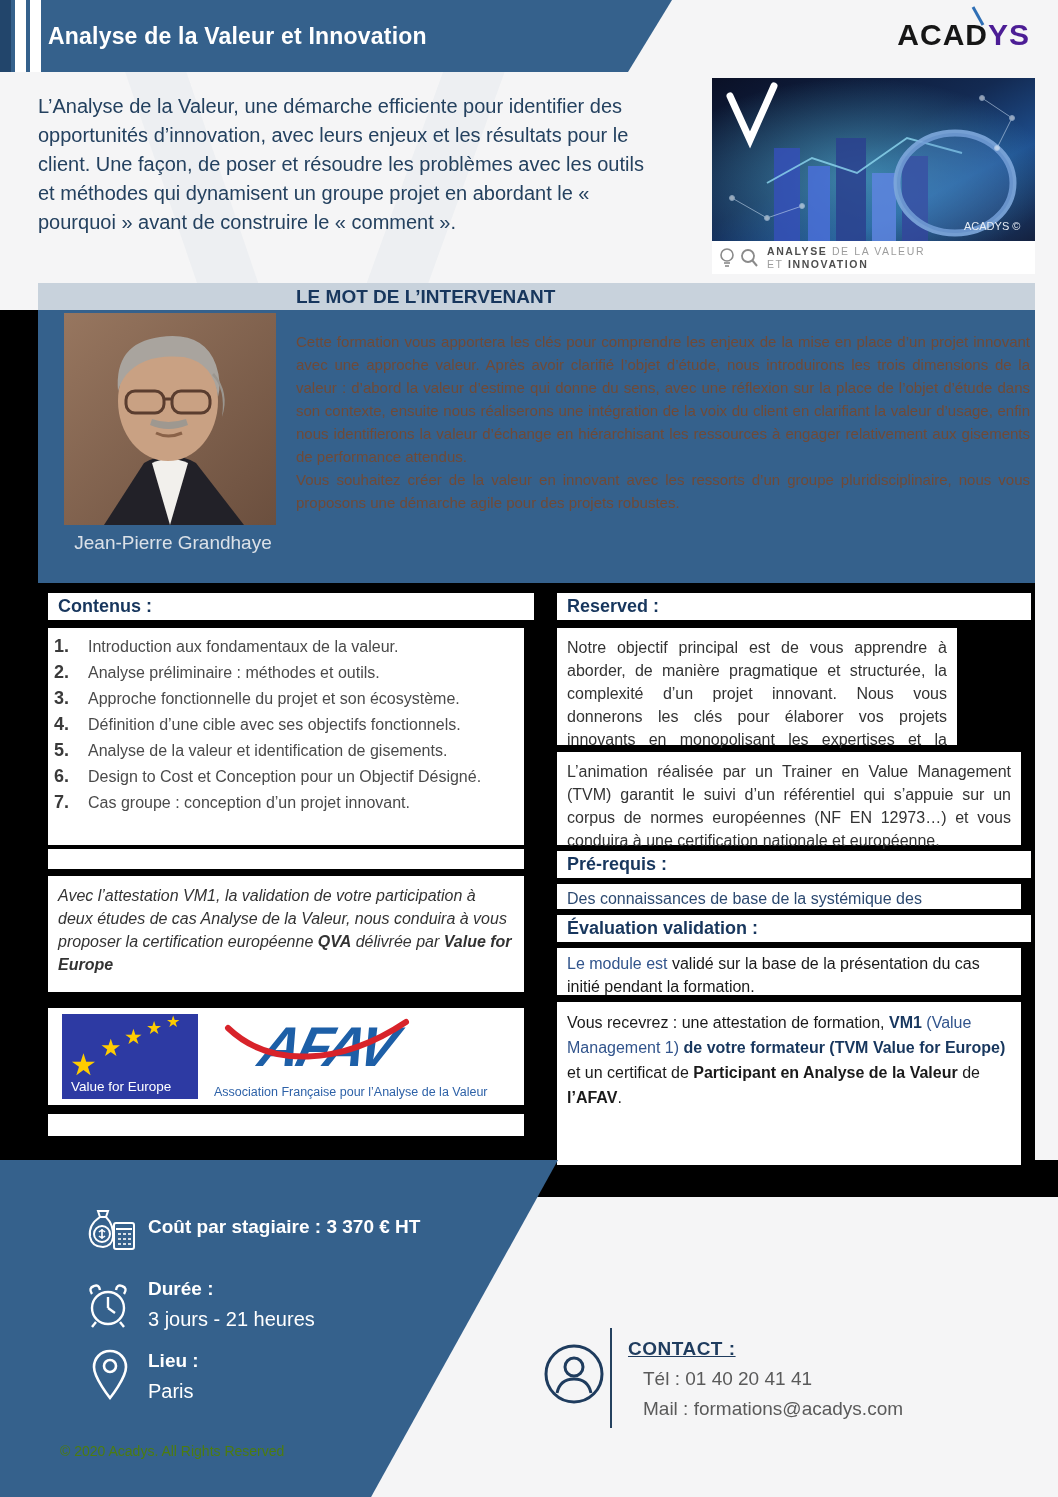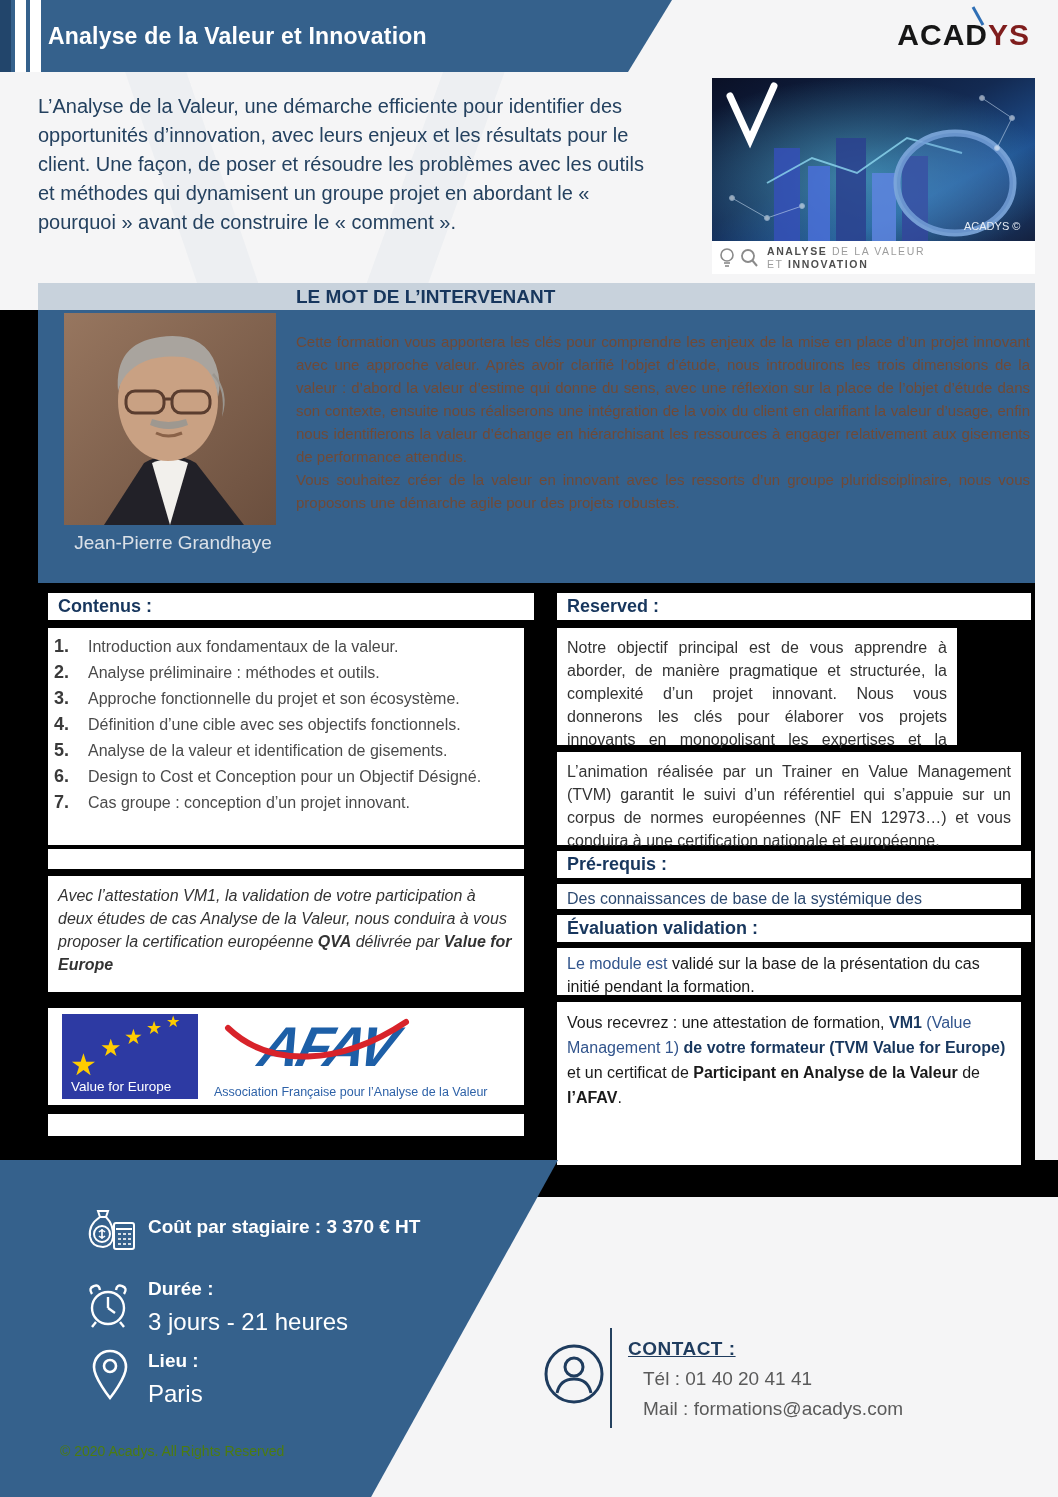--- a/index.html
+++ b/index.html
@@ -8,21 +8,21 @@
   .abs{position:absolute;}
   
   .banner{left:0;top:0;width:672px;height:72px;background:#35618c;
           clip-path:polygon(0 0,100% 0,calc(100% - 44px) 100%,0 100%);}
   .banner-edge{left:0;top:0;width:11px;height:72px;background:#22456b;}
   .banner-stripe{top:0;width:11px;height:72px;background:#ffffff;}
   .banner-title{left:48px;top:0;height:72px;display:flex;align-items:center;
           color:#fff;font-size:23px;font-weight:bold;letter-spacing:.2px;}
   .brand{right:28px;top:18px;font-size:30px;letter-spacing:1px;font-weight:bold;}
   .brand .acad{color:#161616;}
-  .brand .ys{color:#7f1d1d;}
+  .brand .ys{color:#4c1d95;}
   
   .intro{left:38px;top:92px;width:612px;font-size:20px;line-height:29px;color:#24415f;}
   .watermark{left:110px;top:55px;opacity:.55;}
   
   .cimg{left:712px;top:78px;width:323px;height:163px;}
   .cimg-caption{left:712px;top:241px;width:323px;height:33px;background:#fff;
         display:flex;align-items:center;}
   .cap-icons{margin-left:6px;display:flex;gap:3px;}
   .cap-text{margin-left:8px;font-size:10.5px;letter-spacing:1.6px;line-height:13px;}
   .cap-bold{font-weight:bold;color:#4d4d4d;}
@@ -56,21 +56,21 @@
   .logos-box{left:48px;top:1008px;width:476px;height:97px;}
   .eu{left:14px;top:6px;width:136px;height:85px;background:#2d3aa3;}
   .eu-star{position:absolute;color:#ffcc00;line-height:1;}
   .eu-label{position:absolute;left:9px;bottom:5px;color:#fff;font-size:13.5px;}
   .afav{left:162px;top:4px;width:306px;height:89px;}
   .afav-caption{position:absolute;left:4px;bottom:2px;font-size:12.5px;color:#2e62a8;white-space:nowrap;}
   
   .footer-blue{left:0;top:1160px;width:558px;height:337px;background:#35618c;
         clip-path:polygon(0 0,100% 0,66.5% 100%,0 100%);}
   .f-label{color:#fff;font-weight:bold;font-size:19px;}
-  .f-value{color:#fff;font-size:24px;}
+  .f-value{color:#fff;font-size:20px;}
   .copyright{left:60px;top:1443px;color:#4d7c0f;font-size:14px;}
   
   .contact-divider{left:610px;top:1328px;width:2px;height:100px;background:#24415f;}
   .contact-title{left:628px;top:1338px;font-size:19px;font-weight:bold;color:#1f3c5e;
         text-decoration:underline;letter-spacing:.5px;}
   .contact-line{left:628px;font-size:19px;color:#5a5a5a;margin-left:15px;}
 </style>
 </head>
 <body>
 

